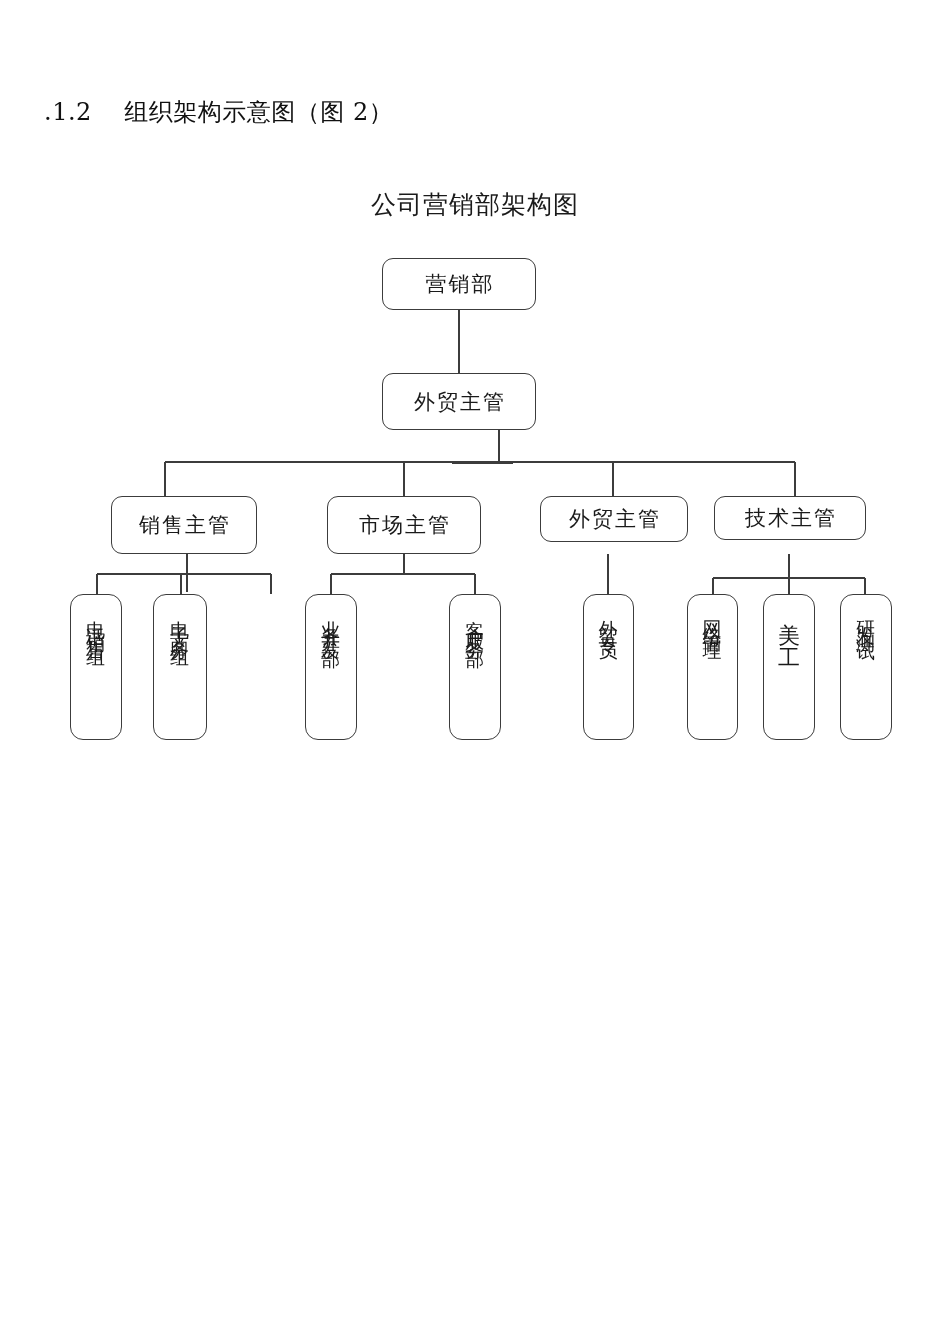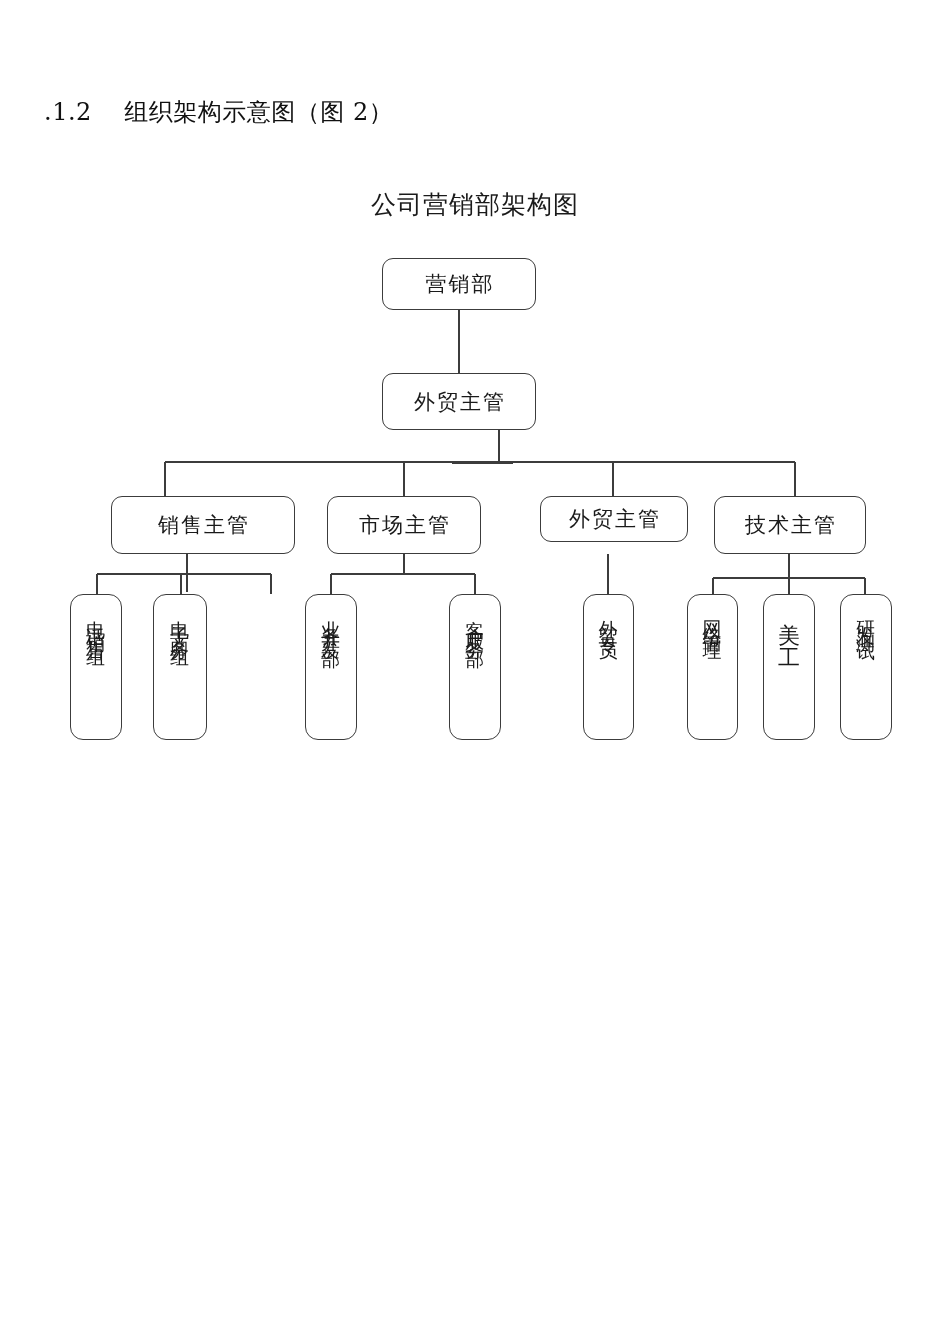--- a/index.html
+++ b/index.html
@@ -134,27 +134,27 @@
       <line x1="713" y1="578" x2="713" y2="594"></line>
       <line x1="789" y1="578" x2="789" y2="594"></line>
       <line x1="865" y1="578" x2="865" y2="594"></line>
     </g>
   </svg>
 
   <div class="node h" style="left:382px; top:258px; width:154px; height:52px;">营销部</div>
 
   <div class="node h" style="left:382px; top:373px; width:154px; height:57px;">外贸主管</div>
 
-  <div class="node h" style="left:111px; top:496px; width:184px; height:58px;">销售主管</div>
+  <div class="node h" style="left:111px; top:496px; width:146px; height:58px;">销售主管</div>
 
   <div class="node h" style="left:327px; top:496px; width:154px; height:58px;text-align:center;">市场主管</div>
 
   <div class="node h" style="left:540px; top:496px; width:148px; height:46px;">外贸主管</div>
 
-  <div class="node h" style="left:714px; top:496px; width:152px; height:58px;">技术主管</div>
+  <div class="node h" style="left:714px; top:496px; width:152px; height:44px;">技术主管</div>
 
   <div class="node v" style="left:70px; top:594px; width:52px; height:146px;">
     <span class="vtext">电话销售组</span>
   </div>
 
   <div class="node v" style="left:153px; top:594px; width:54px; height:146px;">
     <span class="vtext">电子商务组</span>
   </div>
 
   <div class="node v" style="left:305px; top:594px; width:52px; height:146px;">

